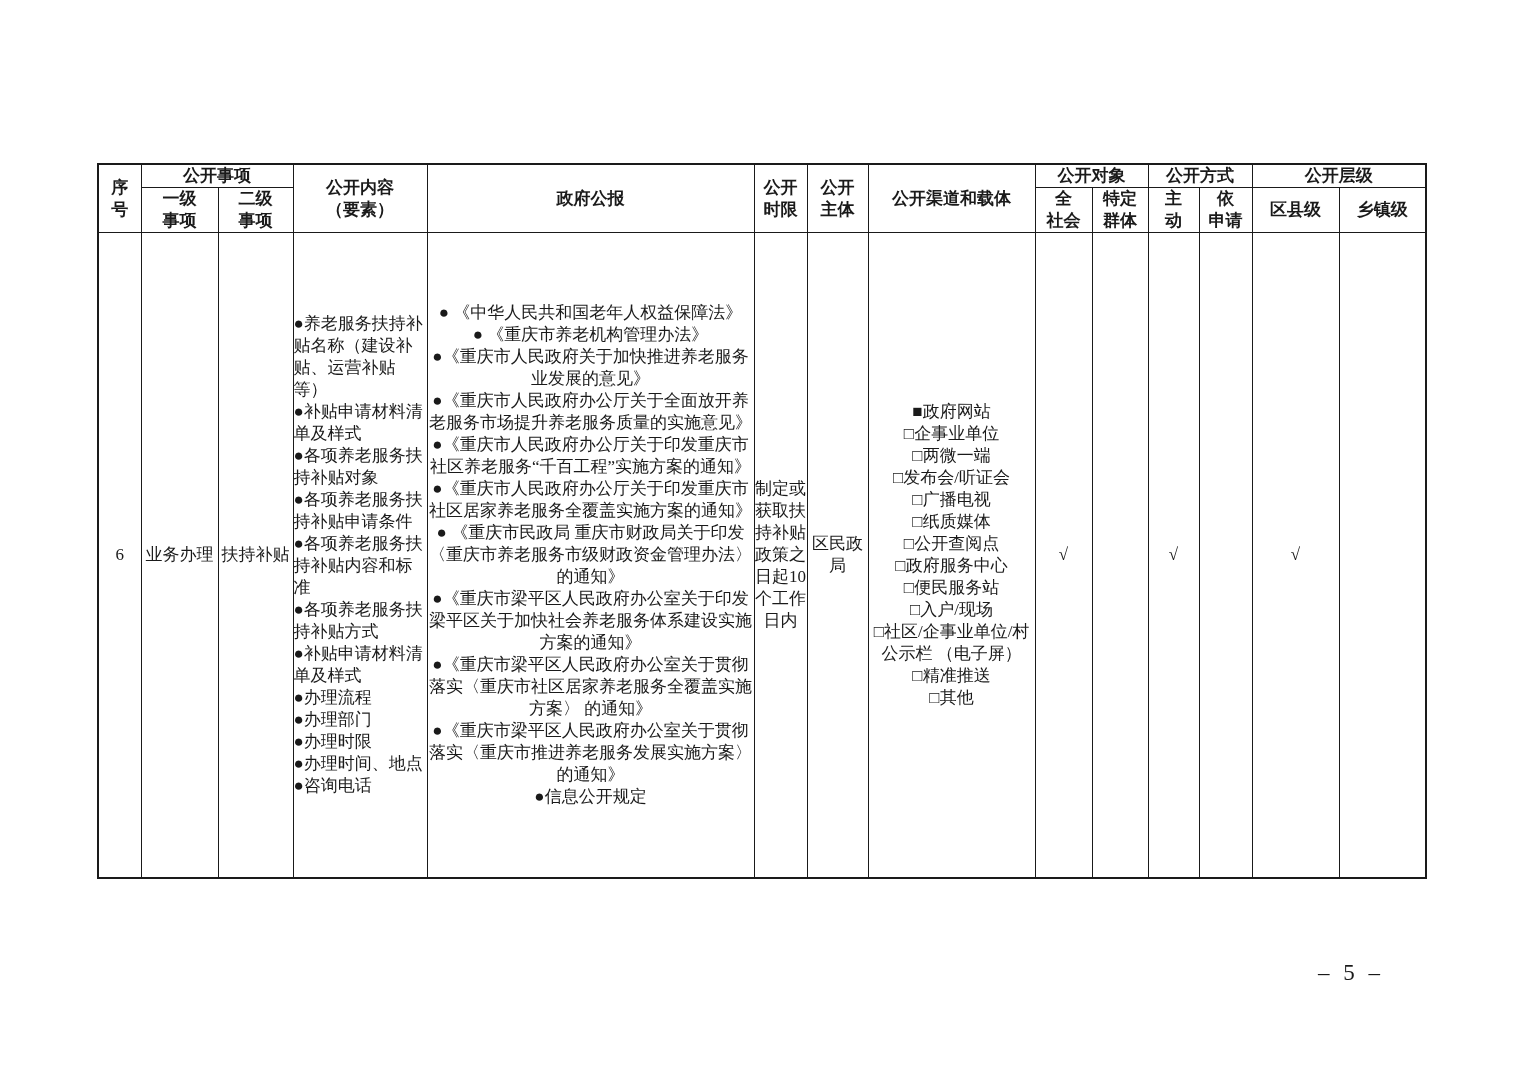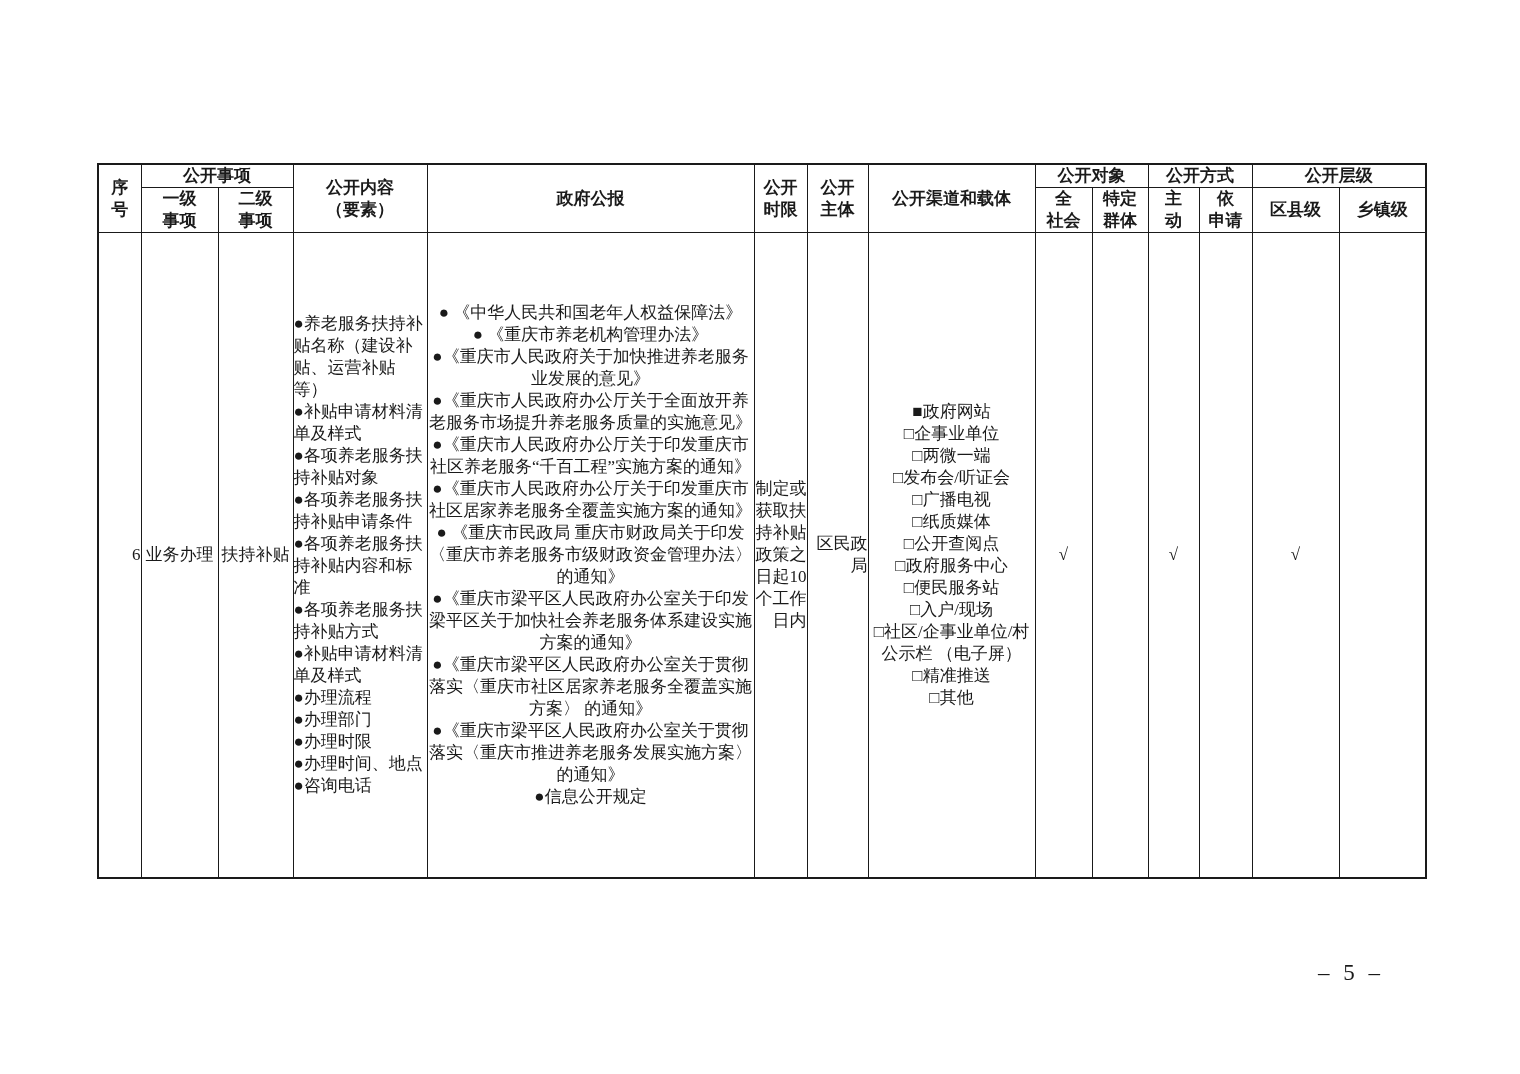--- a/index.html
+++ b/index.html
@@ -22,21 +22,21 @@
     word-break:normal;
   }
   td.th{
     font-weight:bold;text-align:center;
     font-size:18px;line-height:21px;
   }
   .pre{white-space:pre-line;}
   tr.h1{height:22px;}
   tr.h2{height:44px;}
   tr.datarow{height:645px;}
-  td.c{text-align:right;}
+  td.c{text-align:center;}
   td.lv{text-align:center;padding:0 9px 0 13px;}
   td.list{text-align:left;padding:0 8px 0 9px;}
   td.basis{padding:0 7px 0 8px;text-align:center;}
   td.channels{padding:0 6px 0 13px;text-align:center;}
   td.mark{text-align:center;font-size:16px;}
   .pageno{
     position:absolute;left:1318px;top:960px;
     font-size:23px;color:#1a1a1a;letter-spacing:4px;
     white-space:nowrap;
   }

